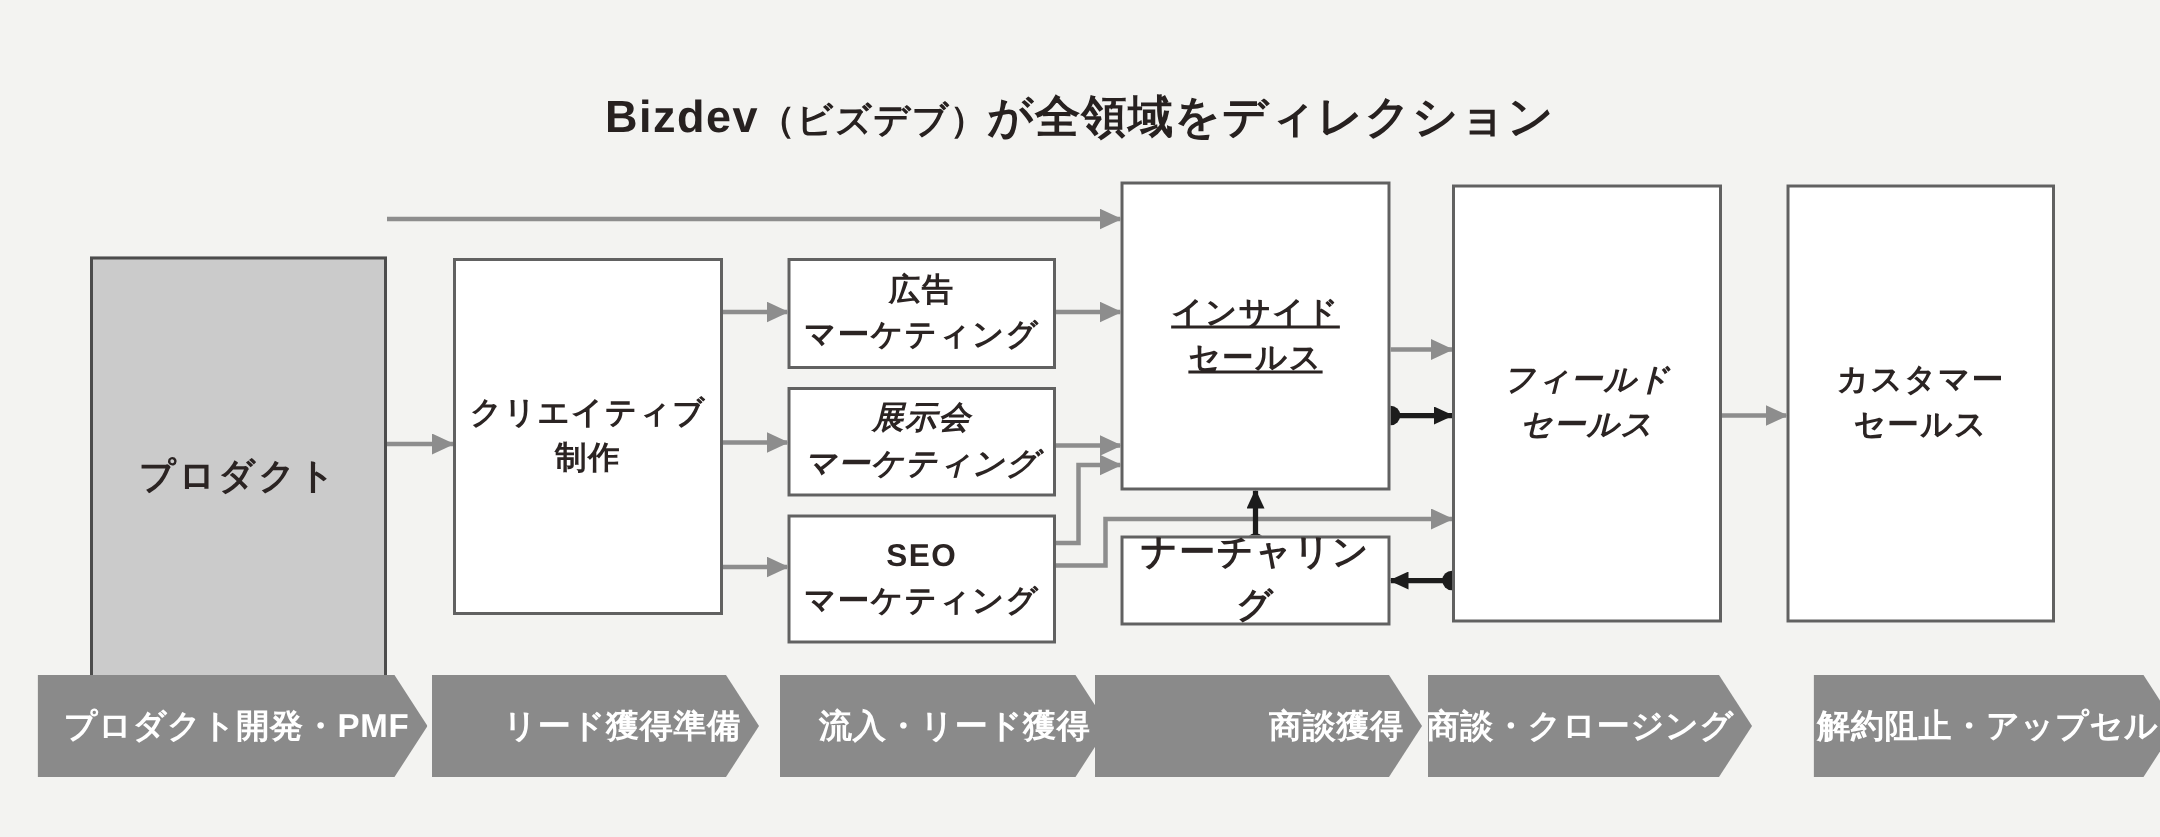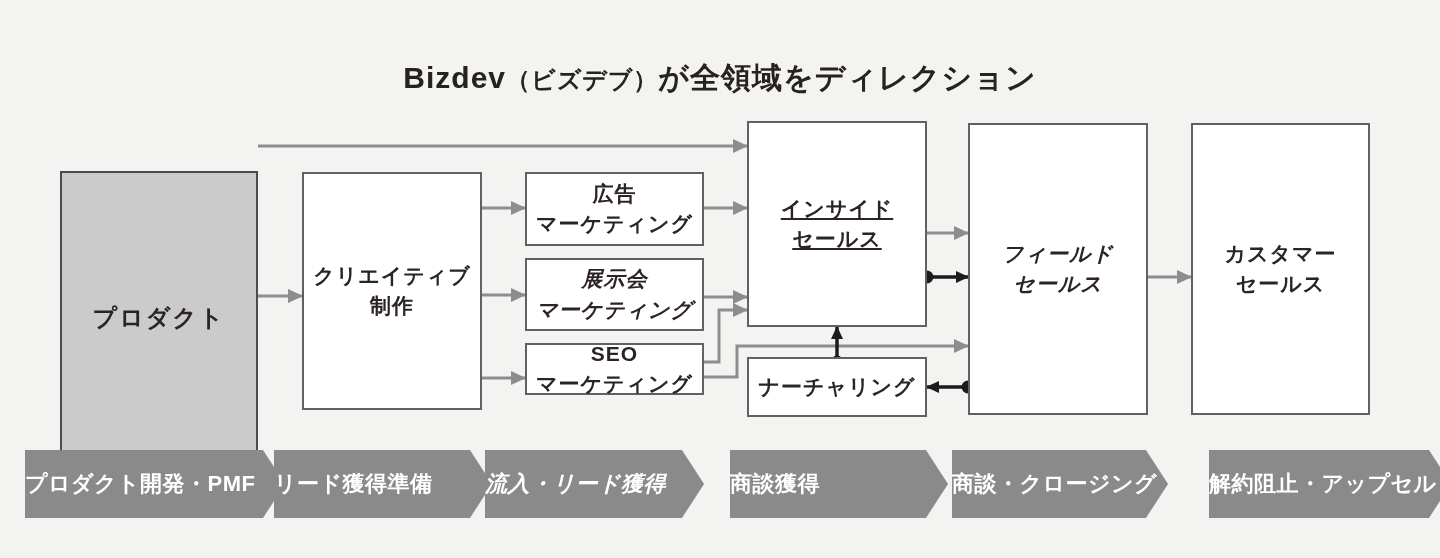--- a/index.html
+++ b/index.html
@@ -20,35 +20,35 @@
     position:absolute; background:#ffffff; border:2px solid #616161;
     box-sizing:border-box; display:flex; flex-direction:column;
     justify-content:center; align-items:center; text-align:center;
     font-weight:700; font-size:21px; line-height:1.45; letter-spacing:1px;
   }
   #box-product{ left:60px; top:123px; width:198px; height:294px;
     background:#cbcbcb; border-color:#4c4c4c; font-size:24px; letter-spacing:2px;margin-top:48px;}
   #box-creative{ left:302px; top:172px; width:180px; height:238px; }
   #box-ad{ left:525px; top:172px; width:179px; height:74px;text-align:center; }
   #box-expo{ left:525px; top:258px; width:179px; height:73px;font-style:italic; }
-  #box-seo{ left:525px; top:343px; width:179px; height:52px; }
+  #box-seo{ left:525px; top:343px; width:179px; height:86px; }
   #box-inside{ left:747px; top:121px; width:180px; height:206px;text-decoration:underline; }
-  #box-nurture{ left:747px; top:357px; width:180px; height:60px; font-size:21px;}
+  #box-nurture{ left:747px; top:357px; width:180px; height:60px; font-size:24px;}
   #box-field{ left:968px; top:123px; width:180px; height:292px;font-style:italic; }
   #box-customer{ left:1191px; top:123px; width:179px; height:292px;align-items:center; }
   .banner{
     position:absolute; top:450px; height:68px; background:#8a8a8a;
     color:#ffffff; font-weight:700; font-size:22px; letter-spacing:0.5px;
-    display:flex; align-items:center; justify-content:flex-start;
+    display:flex; align-items:center; justify-content:flex-end;
     clip-path:polygon(0 0, calc(100% - 22px) 0, 100% 50%, calc(100% - 22px) 100%, 0 100%);
     padding-right:12px; box-sizing:border-box; white-space:nowrap;
   }
   #banner-0{ left:25px;  width:260px; }
-  #banner-1{ left:274px; width:218px; }
-  #banner-2{ left:485px; width:219px;font-style:italic; }
+  #banner-1{ left:288px; width:218px; }
+  #banner-2{ left:520px; width:219px; }
   #banner-3{ left:730px; width:218px; }
   #banner-4{ left:952px; width:216px; }
   #banner-5{ left:1197px; width:242px;margin-left:12px; }
 </style>
 </head>
 <body>
 
 <div class="canvas">
 
   <div class="title"><span>Bizdev</span><span class="paren">（ビズデブ）</span><span>が全領域をディレクション</span></div>

